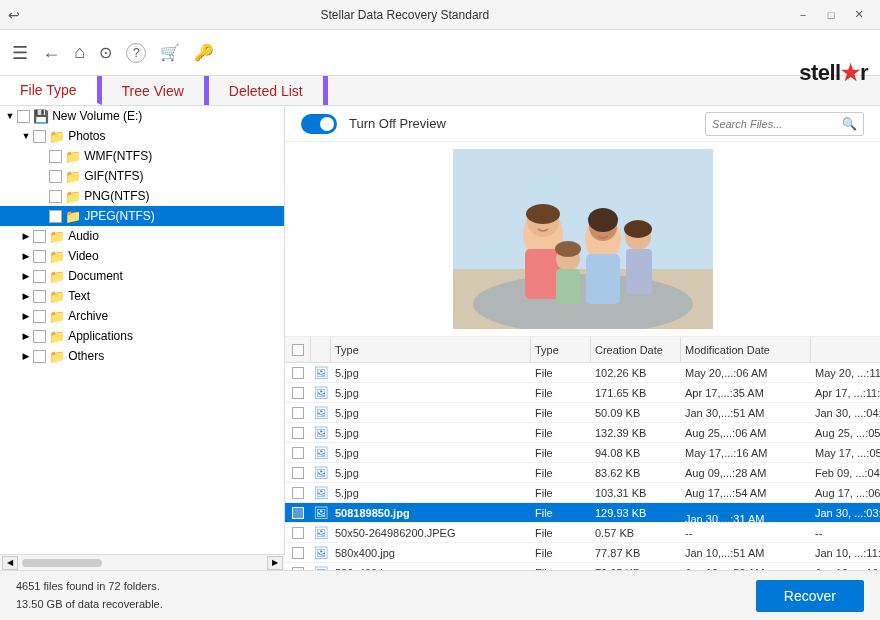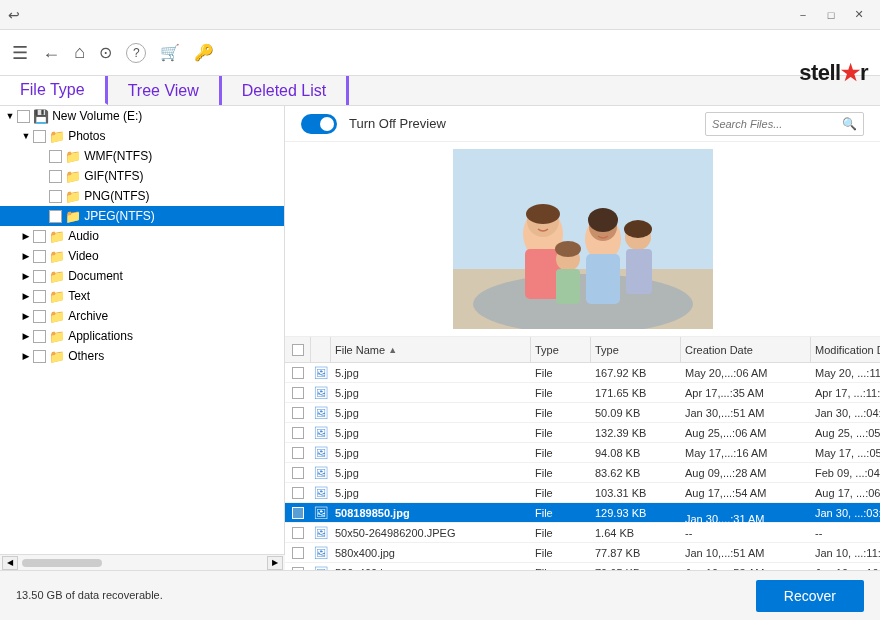--- a/index.html
+++ b/index.html
@@ -27,21 +27,21 @@
     .toolbar-logo { margin-left: auto; font-size: 20px; font-weight: bold; color: #0067b8; }
     .toolbar-logo span.star { color: #e8302b; }
 
     
     .tabs {
       display: flex; background: #f5f5f5; border-bottom: 1px solid #ddd;
       height: 30px;
     }
     .tab {
       padding: 0 20px; display: flex; align-items: center; cursor: pointer;
-      font-size: 16px; border-right: 3px solid #8b5cf6; color: #6d28d9;
+      font-size: 14px; border-right: 5px solid #8b5cf6; color: #b91c1c;
     }
     .tab.active { background: white; border-bottom: 2px solid white; font-weight: 500; }
 
     
     .main { display: flex; height: calc(620px - 30px - 46px - 30px - 50px); }
 
     
     .left-panel {
       width: 285px; background: white; border-right: 1px solid #ddd;
       overflow-y: auto; overflow-x: hidden; flex-shrink: 0;
@@ -162,20 +162,21 @@
     .left-panel-wrapper { display: flex; flex-direction: column; width: 285px; flex-shrink: 0; }
     .left-panel { flex: 1; }
   </style>
 </head>
 <body>
 
 <div class="title-bar">
   <div class="title-bar-left">
     <span style="font-size:14px;color:#555;cursor:pointer;">↩</span>
   </div>
+  <div class="title-bar-center">Stellar Data Recovery Standard</div>
   <div class="title-bar-controls">
     <span>−</span>
     <span>□</span>
     <span class="close-btn">✕</span>
   </div>
 </div>
 
 <div class="toolbar">
   <span class="toolbar-icon">☰</span>
   <span class="toolbar-icon">←</span>
@@ -346,42 +347,38 @@
         </svg>
       </div>
     </div>
 
     <div class="file-table-wrapper">
       <div class="table-header">
         <div class="th td-checkbox">
           <span class="row-checkbox"></span>
         </div>
         <div class="th td-icon"></div>
-        <div class="th">
-          <span>File Name</span>
-          <span class="sort-arrow">▲</span>
-        </div>
         <div class="th">Type</div>
         <div class="th">Type</div>
         <div class="th">Creation Date</div>
         <div class="th">Modification Date</div>
         <div style="width:10px;background:#f5f5f5;"></div>
       </div>
 
       <div class="table-body" id="table-body">
       <div class="table-row">
     <div class="td td-checkbox">
       <span class="row-checkbox" style=""></span>
     </div>
     <div class="td td-icon">
       <span class="file-icon" style="">🖼</span>
     </div>
     <div class="td" style="">5.jpg</div>
     <div class="td" style="">File</div>
-    <div class="td" style="">167.92 KB</div>
+    <div class="td" style="">102.26 KB</div>
     <div class="td" style="">May 20,...:06 AM</div>
     <div class="td" style="">May 20, ...:11:06 AM</div>
   </div>
           <div class="table-row">
     <div class="td td-checkbox">
       <span class="row-checkbox" style=""></span>
     </div>
     <div class="td td-icon">
       <span class="file-icon" style="">🖼</span>
     </div>
@@ -471,21 +468,21 @@
   </div>
           <div class="table-row">
     <div class="td td-checkbox">
       <span class="row-checkbox" style=""></span>
     </div>
     <div class="td td-icon">
       <span class="file-icon" style="">🖼</span>
     </div>
     <div class="td" style="">50x50-264986200.JPEG</div>
     <div class="td" style="">File</div>
-    <div class="td" style="">1.64 KB</div>
+    <div class="td" style="">0.57 KB</div>
     <div class="td" style="">--</div>
     <div class="td" style="">--</div>
   </div>
           <div class="table-row">
     <div class="td td-checkbox">
       <span class="row-checkbox" style=""></span>
     </div>
     <div class="td td-icon">
       <span class="file-icon" style="">🖼</span>
     </div>
@@ -509,16 +506,17 @@
     <div class="td" style="">Jan 10, ...:10:53 AM</div>
   </div>
         </div>
     </div>
 
   </div>
 </div>
 
 <div class="status-bar">
   <div class="status-text">
+    <div>4651 files found in 72 folders.</div>
     <div>13.50 GB of data recoverable.</div>
   </div>
   <button class="recover-btn">Recover</button>
 </div>
 
 </body></html>

